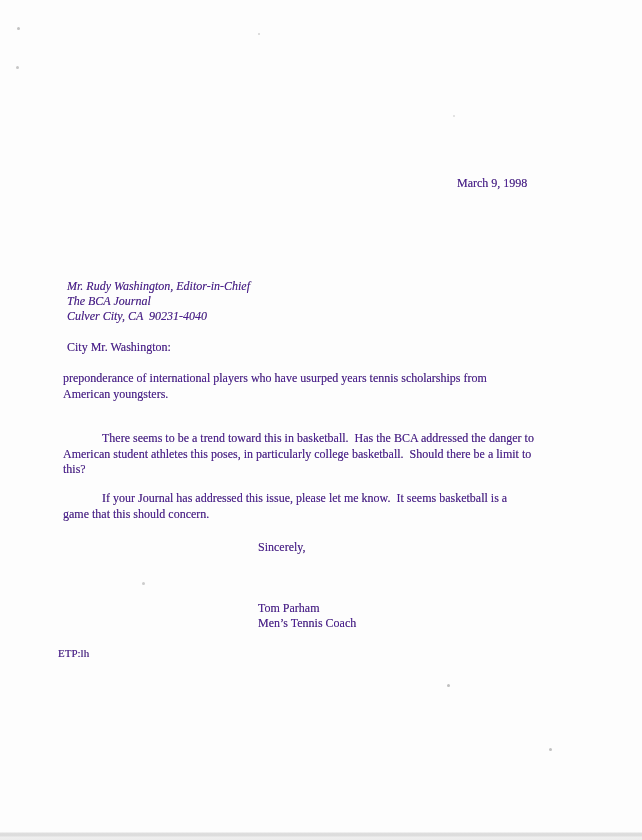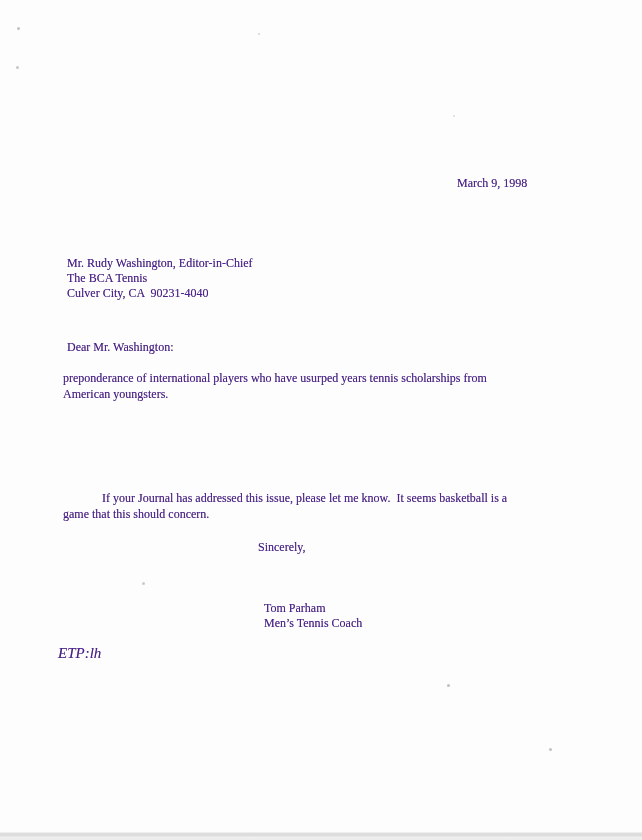--- a/index.html
+++ b/index.html
@@ -20,28 +20,28 @@
   }
   .block { position: absolute; }
   .line, .addr-line, .sig-line, .single {
     white-space: pre;
     line-height: 15px;
   }
   .para .line { line-height: 15.5px; }
   .ind { padding-left: 39px; }
 
   .date       { left: 457px; top: 176px; }
-  .recipient  { left: 67px;  top: 256px; }
+  .recipient  { left: 67px;  top: 279px; font-style: italic; }
   .salutation { left: 67px;  top: 340px; }
   .para-1     { left: 63px;  top: 371px; }
   .para-2     { left: 63px;  top: 431px; }
   .para-3     { left: 63px;  top: 491px; }
   .closing    { left: 258px; top: 540px; }
-  .signature  { left: 264px; top: 601px; }
-  .initials   { left: 58px;  top: 646px; font-size: 15px; font-style: italic; }
+  .signature  { left: 258px; top: 601px; }
+  .initials   { left: 58px;  top: 646px; font-size: 11px; }
 
   .speck {
     position: absolute;
     border-radius: 50%;
   }
   .scan-edge {
     position: absolute;
     left: 0; right: 0; bottom: 0;
     height: 8px;
     background: linear-gradient(to bottom,
@@ -58,31 +58,36 @@
   <div class="speck" style="left:16px; top:66px; width:3px; height:3px; background:#c6c6c6;"></div>
   <div class="speck" style="left:453px; top:115px; width:2px; height:2px; background:#dadada;"></div>
   <div class="speck" style="left:142px; top:582px; width:3px; height:3px; background:#cccccc;"></div>
   <div class="speck" style="left:447px; top:684px; width:3px; height:3px; background:#bfbfbf;"></div>
   <div class="speck" style="left:549px; top:748px; width:3px; height:3px; background:#c1c1c1;"></div>
 
   <div class="block date single">March 9, 1998</div>
 
   <div class="block recipient">
     <div class="addr-line">Mr. Rudy Washington, Editor-in-Chief</div>
-    <div class="addr-line">The BCA Tennis</div>
+    <div class="addr-line">The BCA Journal</div>
     <div class="addr-line">Culver City, CA  90231-4040</div>
   </div>
 
-  <div class="block salutation single">Dear Mr. Washington:</div>
+  <div class="block salutation single">City Mr. Washington:</div>
 
   <div class="block para para-1">
     <div class="line">preponderance of international players who have usurped years tennis scholarships from</div>
     <div class="line">American youngsters.</div>
   </div>
 
+  <div class="block para para-2">
+    <div class="line ind">There seems to be a trend toward this in basketball.  Has the BCA addressed the danger to</div>
+    <div class="line">American student athletes this poses, in particularly college basketball.  Should there be a limit to</div>
+    <div class="line">this?</div>
+  </div>
 
   <div class="block para para-3">
     <div class="line ind">If your Journal has addressed this issue, please let me know.  It seems basketball is a</div>
     <div class="line">game that this should concern.</div>
   </div>
 
   <div class="block closing single">Sincerely,</div>
 
   <div class="block signature">
     <div class="sig-line">Tom Parham</div>

